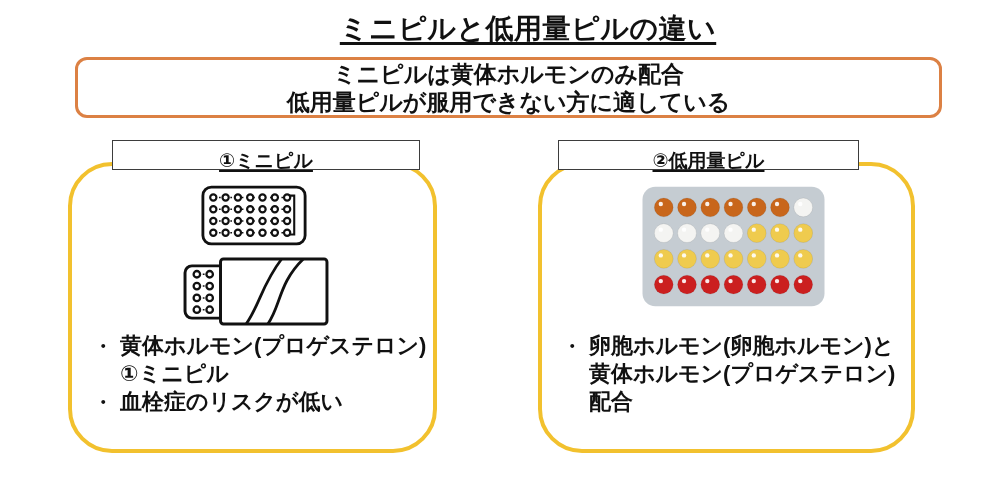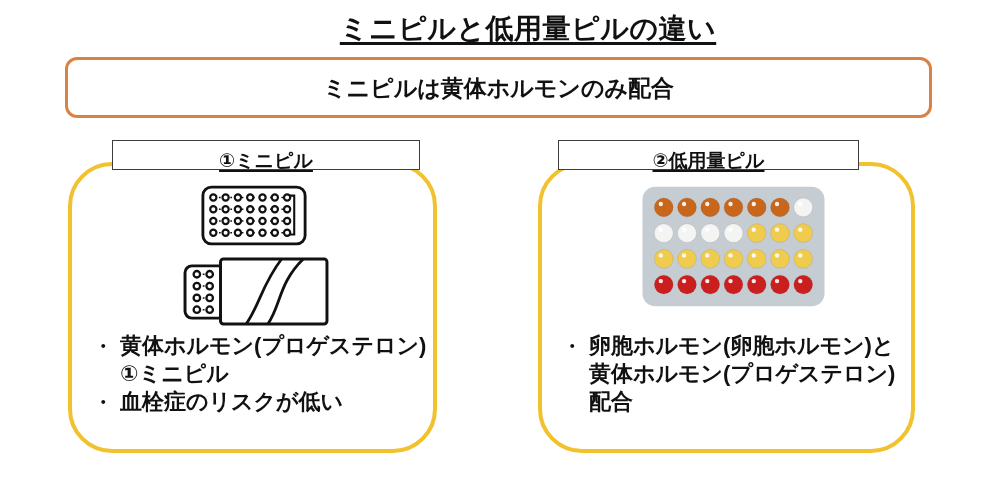--- a/index.html
+++ b/index.html
@@ -50,22 +50,23 @@
   .bullet .mark{width:34px;flex:0 0 34px;text-align:center;font-size:20px;}
   .btext{flex:1;}
 </style>
 </head>
 <body>
 
 <div class="stage">
 
   <h1 class="page-title">ミニピルと低用量ピルの違い</h1>
 
-  <div class="summary" style="border-color: rgb(220, 129, 68);">
+  <div class="summary" style="border-color: rgb(220, 129, 68); margin-left: 10px;">
     <div>ミニピルは黄体ホルモンのみ配合</div>
+    <div>低用量ピルが服用できない方に適している</div>
   </div>
 
   <section class="panel panel-left" style="border-color: rgb(242, 193, 46);"></section>
   <div class="panel-header hdr-left">
     <span>①ミニピル</span>
   </div>
 
   <div class="illus illus-blister1">
     <svg width="106" height="61" viewBox="0 0 112 64" xmlns="http://www.w3.org/2000/svg">
       <rect x="2" y="2" width="108" height="60" rx="9" fill="#fff" stroke="#111" stroke-width="3"></rect>

